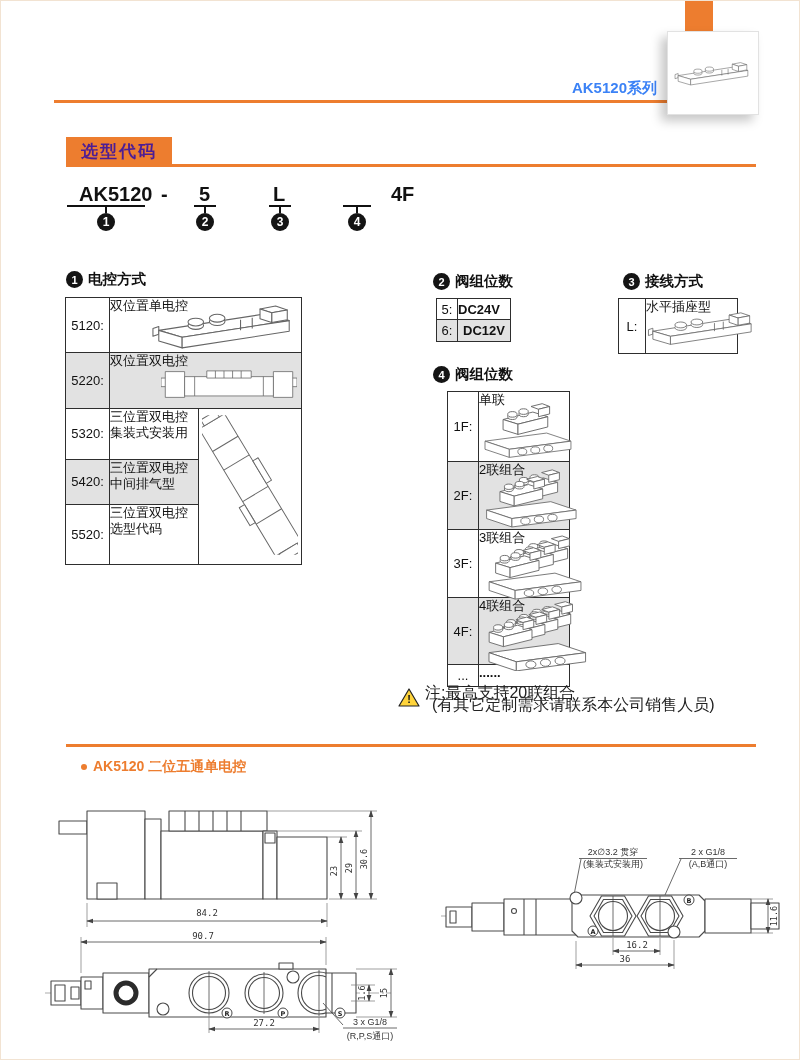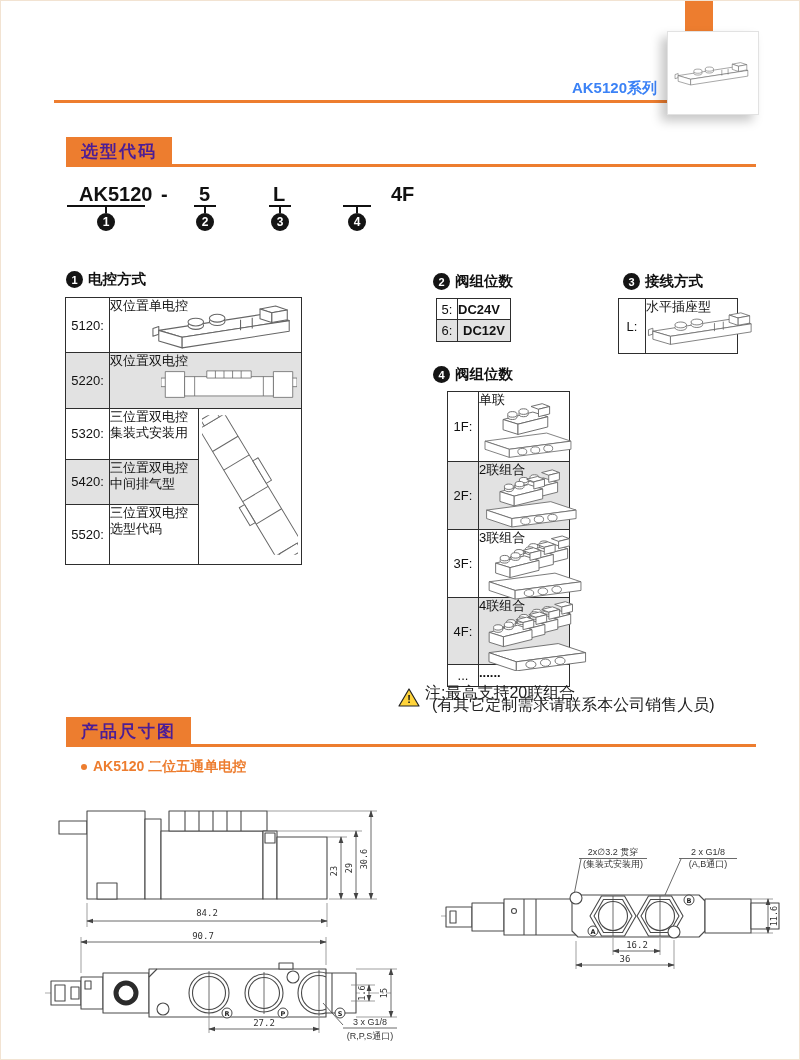--- a/index.html
+++ b/index.html
@@ -325,21 +325,20 @@
       <use href="#sym-man4"></use>
     </svg>
 
   <svg class="abs" style="left:397px;top:687px;" width="22" height="19" viewBox="0 0 22 19">
     <polygon points="11,1 21,18 1,18" fill="#FFD43B" stroke="#222" stroke-width="1.2" stroke-linejoin="round"></polygon>
     <text x="11" y="15" text-anchor="middle" font-size="11" font-weight="bold" fill="#111" font-family="Liberation Sans,sans-serif">!</text>
   </svg>
   <div class="note" style="left:424px;top:686px;">注:最高支持20联组合</div>
   <div class="note" style="left:431px;top:698px;">(有其它定制需求请联系本公司销售人员)</div>
 
-  <div class="sec-head" style="left:65px;top:716px;">产品尺寸图</div>
   <div class="sec-rule" style="top:743px;"></div>
   <div class="bullet-line" style="left:80px;top:757px;">
     <span class="dot"></span>
     <span>AK5120 二位五通单电控</span>
   </div>
 
   <svg class="abs" style="left:50px;top:784px;" width="340" height="150" viewBox="0 0 340 150">
     <defs>
         <marker id="arwA" viewBox="0 0 10 10" refX="9" refY="5" markerWidth="9" markerHeight="9" orient="auto-start-reverse">
           <path d="M0,1.5 L10,5 L0,8.5 Z" fill="#444"></path>

